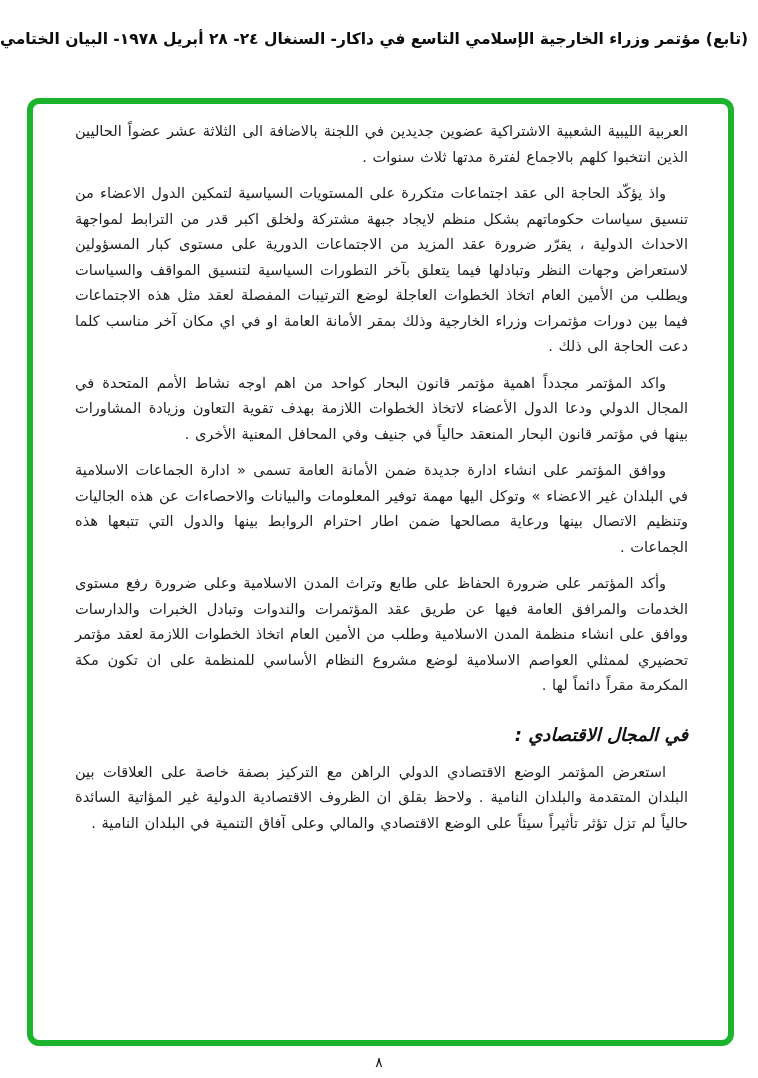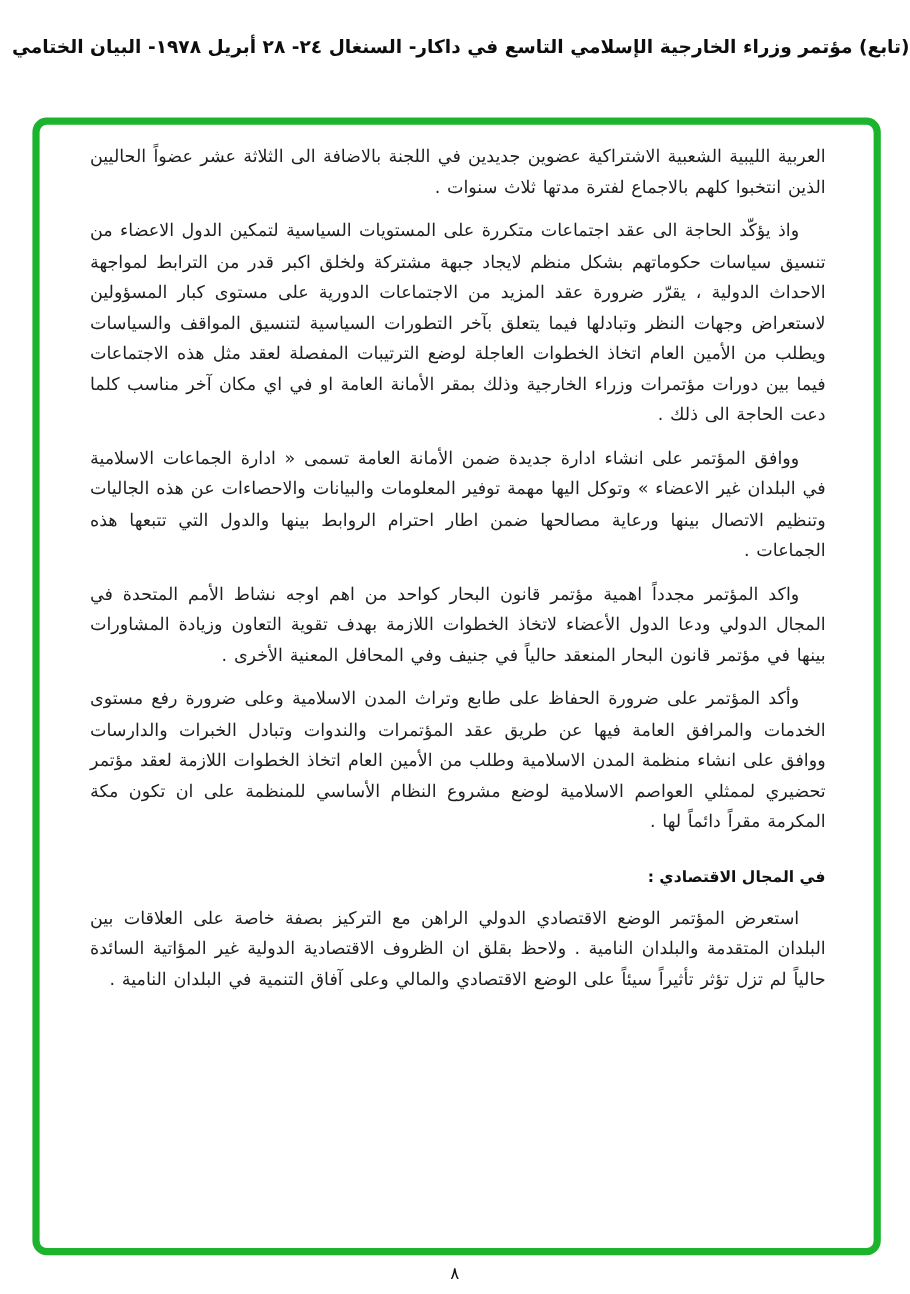--- a/index.html
+++ b/index.html
@@ -14,21 +14,21 @@
     height: 1078px;
     background: #ffffff;
     direction: rtl;
     overflow: hidden;
   }
   .header {
     position: absolute;
     top: 30px;
     left: 0;
     right: 0;
-    text-align: right;
+    text-align: left;
     color: #0d0d0d;
   }
   .header-title {
     font-size: 15.5px;
     font-weight: bold;
     white-space: nowrap;
     letter-spacing: 0.2px;
     color: #0d0d0d;
   }
   .header-source {
@@ -58,23 +58,24 @@
     text-align: justify;
     text-indent: 22px;
     color: #1e1e1e;
     word-spacing: 1px;
   }
   .body-text p.first {
     text-indent: 0;
   }
   .section-heading {
     margin: 26px 0 14px 0;
-    font-size: 13px;
+    font-size: 18px;
     font-weight: bold;
     color: #111111;
+    font-style: italic;
   }
   .page-number {
     position: absolute;
     bottom: 8px;
     left: 0;
     right: 0;
     text-align: center;
     font-size: 14px;
     color: #111111;
   }
@@ -85,22 +86,22 @@
 <div class="page">
 
   <div class="header">
     <div class="header-title">(تابع)  مؤتمر وزراء الخارجية الإسلامي التاسع في داكار- السنغال ٢٤- ٢٨ أبريل ١٩٧٨- البيان الختامي</div>
   </div>
 
   <div class="frame">
     <div class="body-text">
       <p class="first">العربية الليبية الشعبية الاشتراكية عضوين جديدين في اللجنة بالاضافة الى الثلاثة عشر عضواً الحاليين الذين انتخبوا كلهم بالاجماع لفترة مدتها ثلاث سنوات .</p>
       <p>واذ يؤكّد الحاجة الى عقد اجتماعات متكررة على المستويات السياسية لتمكين الدول الاعضاء من تنسيق سياسات حكوماتهم بشكل منظم لايجاد جبهة مشتركة ولخلق اكبر قدر من الترابط لمواجهة الاحداث الدولية ، يقرّر ضرورة عقد المزيد من الاجتماعات الدورية على مستوى كبار المسؤولين لاستعراض وجهات النظر وتبادلها فيما يتعلق بآخر التطورات السياسية لتنسيق المواقف والسياسات ويطلب من الأمين العام اتخاذ الخطوات العاجلة لوضع الترتيبات المفصلة لعقد مثل هذه الاجتماعات فيما بين دورات مؤتمرات وزراء الخارجية وذلك بمقر الأمانة العامة او في اي مكان آخر مناسب كلما دعت الحاجة الى ذلك .</p>
+      <p>واكد المؤتمر مجدداً اهمية مؤتمر قانون البحار كواحد من اهم اوجه نشاط الأمم المتحدة في المجال الدولي ودعا الدول الأعضاء لاتخاذ الخطوات اللازمة بهدف تقوية التعاون وزيادة المشاورات بينها في مؤتمر قانون البحار المنعقد حالياً في جنيف وفي المحافل المعنية الأخرى .</p>
       <p>ووافق المؤتمر على انشاء ادارة جديدة ضمن الأمانة العامة تسمى « ادارة الجماعات الاسلامية في البلدان غير الاعضاء » وتوكل اليها مهمة توفير المعلومات والبيانات والاحصاءات عن هذه الجاليات وتنظيم الاتصال بينها ورعاية مصالحها ضمن اطار احترام الروابط بينها والدول التي تتبعها هذه الجماعات .</p>
-      <p>واكد المؤتمر مجدداً اهمية مؤتمر قانون البحار كواحد من اهم اوجه نشاط الأمم المتحدة في المجال الدولي ودعا الدول الأعضاء لاتخاذ الخطوات اللازمة بهدف تقوية التعاون وزيادة المشاورات بينها في مؤتمر قانون البحار المنعقد حالياً في جنيف وفي المحافل المعنية الأخرى .</p>
       <p>وأكد المؤتمر على ضرورة الحفاظ على طابع وتراث المدن الاسلامية وعلى ضرورة رفع مستوى الخدمات والمرافق العامة فيها عن طريق عقد المؤتمرات والندوات وتبادل الخبرات والدارسات ووافق على انشاء منظمة المدن الاسلامية وطلب من الأمين العام اتخاذ الخطوات اللازمة لعقد مؤتمر تحضيري لممثلي العواصم الاسلامية لوضع مشروع النظام الأساسي للمنظمة على ان تكون مكة المكرمة مقراً دائماً لها .</p>
 
       <div class="section-heading">في المجال الاقتصادي :</div>
 
       <p>استعرض المؤتمر الوضع الاقتصادي الدولي الراهن مع التركيز بصفة خاصة على العلاقات بين البلدان المتقدمة والبلدان النامية . ولاحظ بقلق ان الظروف الاقتصادية الدولية غير المؤاتية السائدة حالياً لم تزل تؤثر تأثيراً سيئاً على الوضع الاقتصادي والمالي وعلى آفاق التنمية في البلدان النامية .</p>
     </div>
   </div>
 
   <div class="page-number">٨</div>
 

